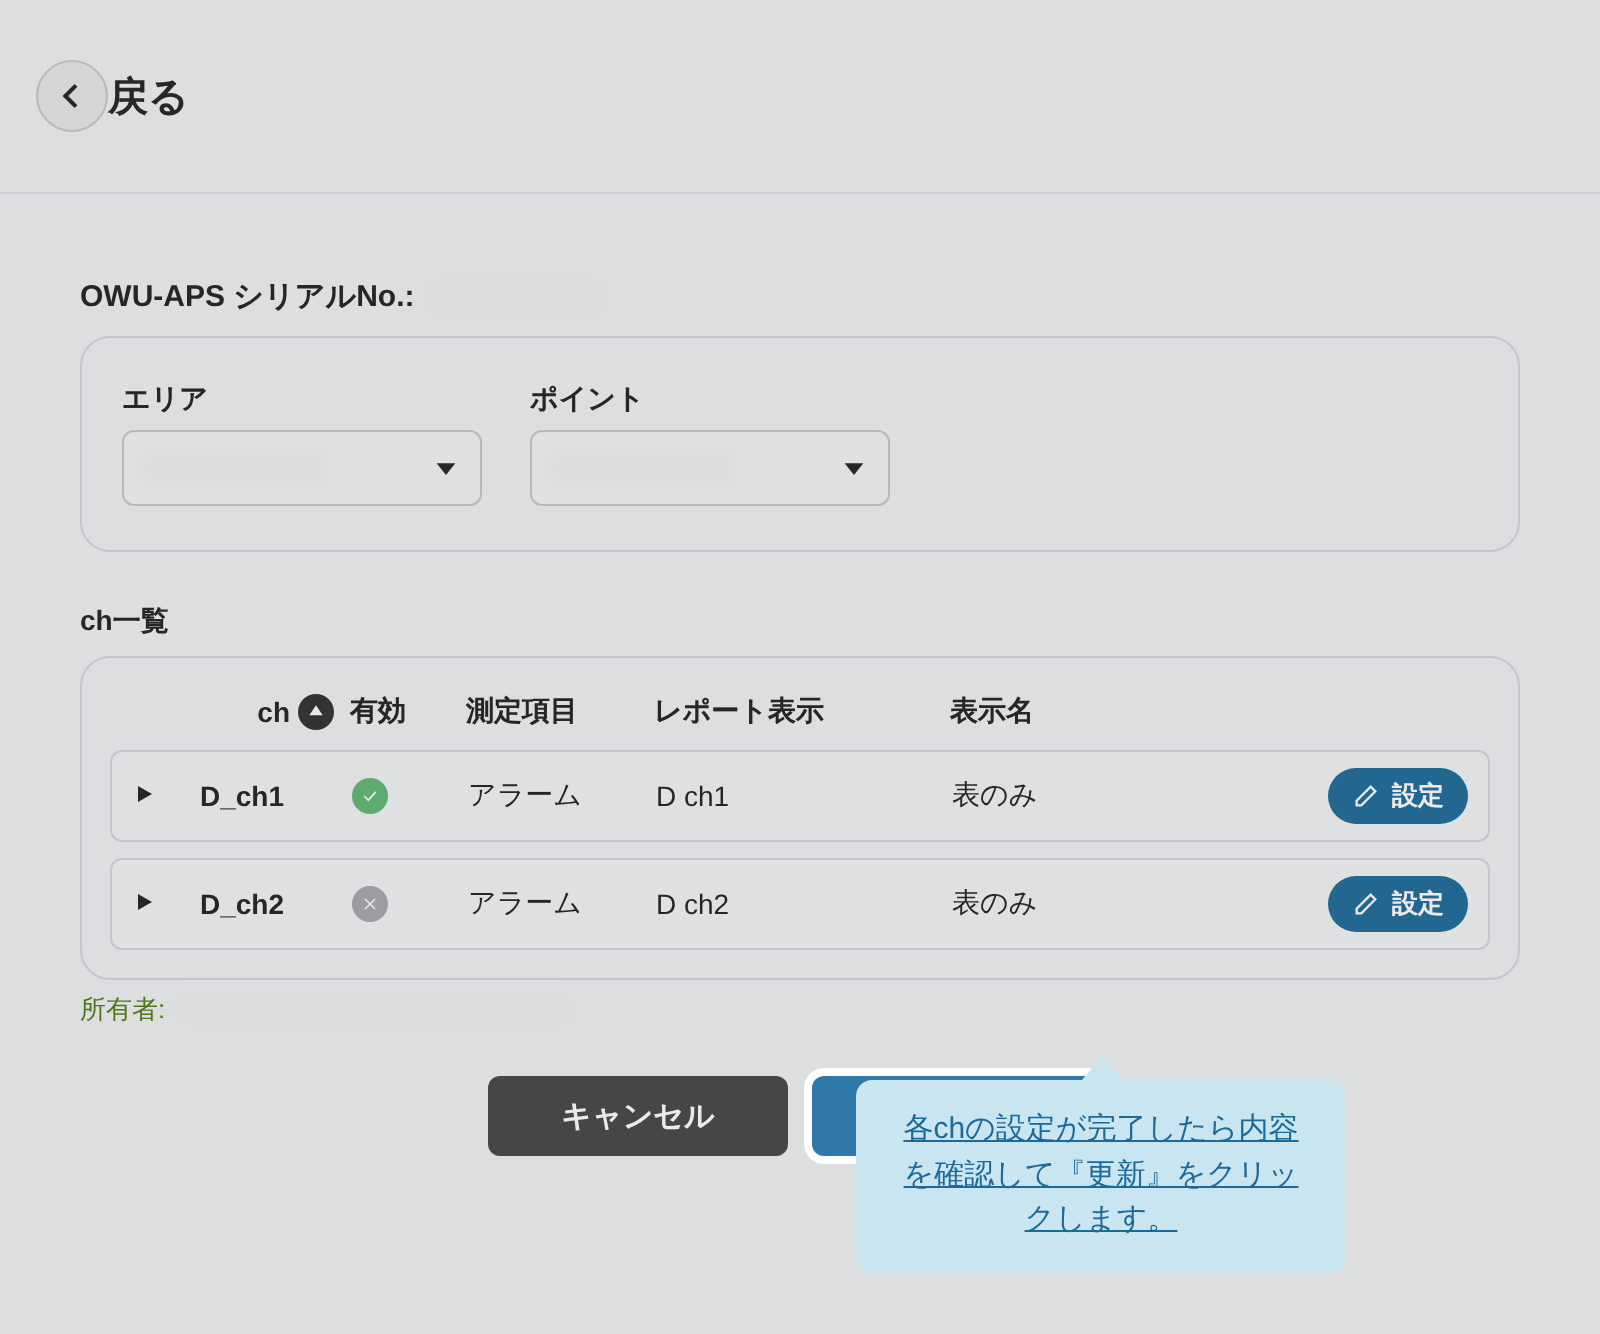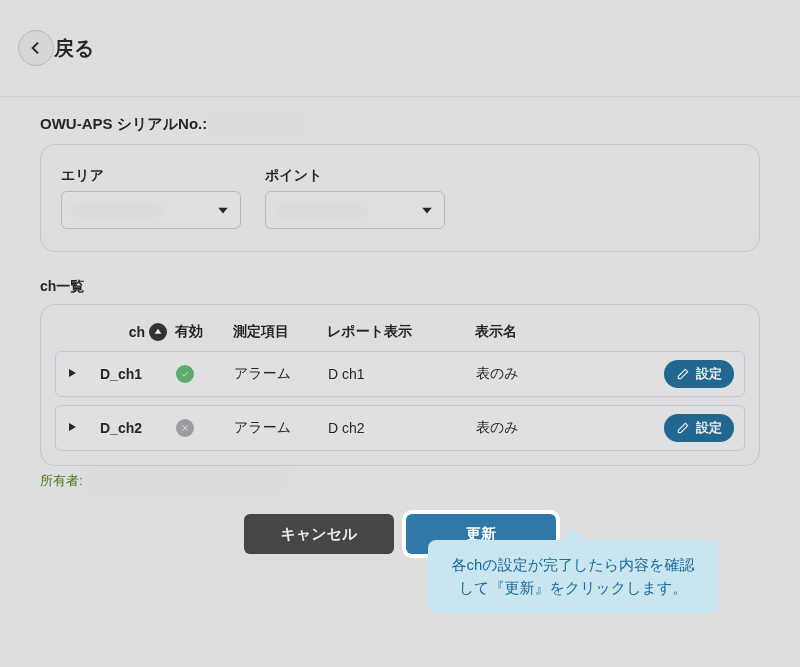--- a/index.html
+++ b/index.html
@@ -32,21 +32,21 @@
   border: 1px solid #c8c8c8;
   background: #e8e8e8;
   display: flex;
   align-items: center;
   justify-content: center;
   cursor: pointer;
 }
 .back-btn svg { width: 16px; height: 16px; stroke: #202020; stroke-width: 3; fill: none; }
 .back-label { font-size: 20px; font-weight: 700; color: #222; }
 .content { padding: 18px 40px; }
-.serial-row { display: flex; align-items: flex-end; gap: 6px; }
+.serial-row { display: flex; align-items: flex-end; gap: 6px; margin-top: 24px; }
 .serial-label { font-size: 15px; font-weight: 700; }
 .blurred {
   display: inline-block;
   background: #eee;
   color: transparent;
   filter: blur(4px);
   border-radius: 3px;
   height: 18px;
   width: 90px;
 }
@@ -161,22 +161,23 @@
   border-bottom: 12px solid #c9e5ef;
   margin: 0 auto;
 }
 .tooltip {
   background: #c9e5ef;
   color: #1b6a98;
   border-radius: 8px;
   padding: 14px 18px;
   font-size: 15px;
   line-height: 1.5;
-  width: 290px;
+  width: 245px;
   text-align: center;
+  text-decoration: underline;
 }
 </style>
 </head>
 <body>
 
 <div class="header">
   <div class="back-btn">
     <svg viewBox="0 0 24 24">
         <polyline points="15 4 7 12 15 20"></polyline>
       </svg>

